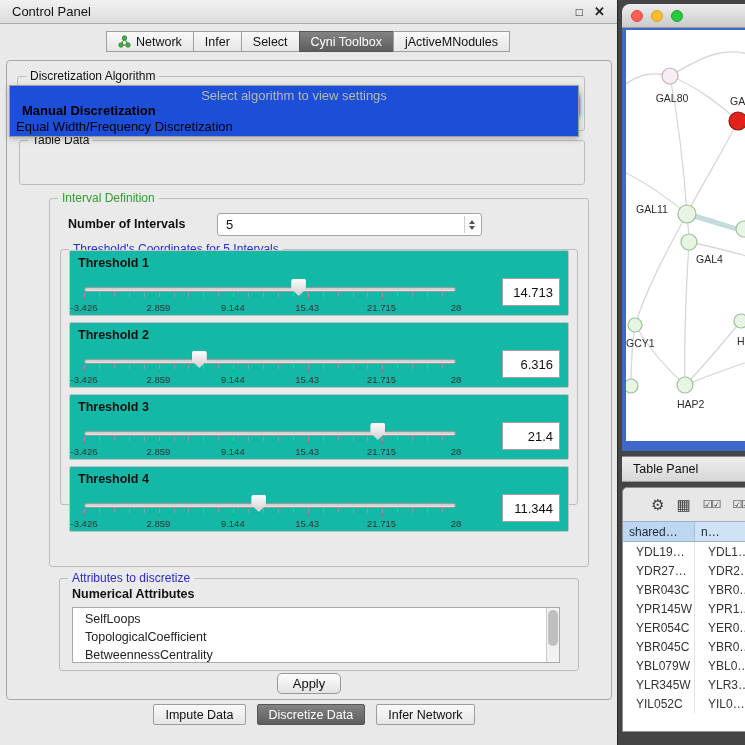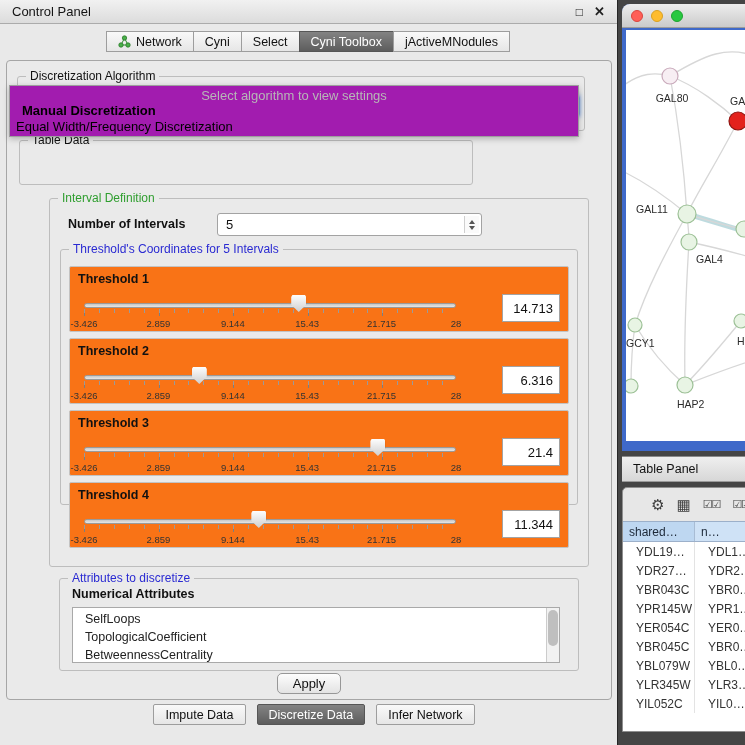--- a/index.html
+++ b/index.html
@@ -26,40 +26,40 @@
   .group{position:absolute;border:1px solid #bdbdbd;border-radius:3px;}
   .group-legend{position:absolute;top:-8px;left:8px;background:#eaeaea;padding:0 4px;font-size:12px;color:#111;white-space:nowrap;}
   .group-legend.green{color:#2f9e2f;}
   .group-legend.blue{color:#2a2ad2;}
 
   
   .algo-group{left:10px;top:15px;width:568px;height:55px;}
   .algo-combo-stub{position:absolute;left:4px;right:4px;top:17px;height:24px;background:#fff;border:1px solid #7da7dc;border-radius:4px;box-shadow:0 0 4px rgba(90,140,220,.85);}
 
   
-  .dropdown-overlay{position:absolute;left:2px;top:24px;width:570px;height:52px;background:#a21caf;border:1px solid #9e9e9e;box-shadow:0 2px 6px rgba(0,0,0,.25);z-index:6;overflow:hidden;}
+  .dropdown-overlay{position:absolute;left:2px;top:24px;width:570px;height:52px;background:#1d4ed8;border:1px solid #9e9e9e;box-shadow:0 2px 6px rgba(0,0,0,.25);z-index:6;overflow:hidden;}
   .dd-placeholder{text-align:center;font-size:13px;color:#b7b7b7;padding-top:2px;height:17px;}
   .dd-opt{font-size:13px;color:#000;padding:0 0 0 6px;height:16px;line-height:16px;}
   .dd-opt.bold{font-weight:bold;padding-left:12px;}
 
   
-  .tabledata-group{left:12px;top:79px;width:454px;height:45px;}
+  .tabledata-group{left:12px;top:79px;width:566px;height:45px;}
   .combo{position:relative;background:#fff;border:1px solid #a3a3a3;border-radius:3px;font-size:13px;color:#111;display:flex;align-items:center;padding:0 22px 0 8px;overflow:hidden;white-space:nowrap;}
   .combo .stepper{position:absolute;right:2px;top:2px;bottom:2px;width:15px;border-left:1px solid #cfcfcf;display:flex;flex-direction:column;align-items:center;justify-content:center;gap:2px;background:#fafafa;}
   .combo .stepper i{display:block;width:0;height:0;}
   .combo .stepper i.up{border-left:3.5px solid transparent;border-right:3.5px solid transparent;border-bottom:4.5px solid #555;}
   .combo .stepper i.down{border-left:3.5px solid transparent;border-right:3.5px solid transparent;border-top:4.5px solid #555;}
   .tabledata-combo{position:absolute;left:10px;right:10px;top:13px;height:23px;}
 
   
   .interval-group{left:42px;top:137px;width:540px;height:369px;}
   .noi-label{position:absolute;left:18px;top:18px;font-size:12.5px;font-weight:bold;color:#111;}
   .noi-combo{position:absolute;left:167px;top:14px;width:265px;height:23px;}
-  .th-group{position:absolute;left:10px;top:50px;width:518px;height:256px;border:1px solid #bdbdbd;border-radius:3px;padding-top:16px;}
-  .th-panel{position:relative;height:66px;margin:0 8px 6px 8px;background:#f97316;border:1px solid #c3c3c3;border-radius:2px;}
+  .th-group{position:absolute;left:10px;top:50px;width:518px;height:256px;border:1px solid #bdbdbd;border-radius:3px;}
+  .th-panel{position:relative;height:66px;margin:0 8px 6px 8px;background:#14b8a6;border:1px solid #c3c3c3;border-radius:2px;}
   .th-label{position:absolute;left:8px;top:5px;font-size:12.5px;font-weight:bold;color:#111;}
   .slider{position:absolute;left:14px;right:112px;top:27px;height:36px;text-align:center;}
   .track{position:absolute;left:0;right:0;top:9px;height:5px;background:linear-gradient(#c7c7c7,#e6e6e6);border:1px solid #9a9a9a;border-radius:3px;}
   .ticks-major{position:absolute;left:0;right:-1px;top:15px;height:7px;background:repeating-linear-gradient(90deg,#7e7e7e 0 1px,transparent 1px 20%);}
   .ticks{position:absolute;left:0;right:-1px;top:15px;height:4px;background:repeating-linear-gradient(90deg,#9a9a9a 0 1px,transparent 1px 4%);}
   .thumb{position:absolute;top:1px;width:15px;height:17px;background:linear-gradient(#fdfdfd,#cfcfcf);clip-path:polygon(8% 0,92% 0,100% 12%,100% 58%,50% 100%,0 58%,0 12%);filter:drop-shadow(0 1px 1px rgba(0,0,0,.4));}
   .tick-labels{position:absolute;left:0;right:0;top:24px;height:12px;font-size:9.5px;color:#333;}
   .tick-labels span{position:absolute;transform:translateX(-50%);white-space:nowrap;}
   .value-box{position:absolute;right:8px;top:27px;width:58px;height:28px;background:#fff;border:1px solid #a3a3a3;font-size:13px;color:#111;display:flex;align-items:center;justify-content:flex-end;padding-right:6px;}
 
@@ -119,21 +119,21 @@
             <line x1="3" y1="10" x2="6.5" y2="3" stroke="#2e8b2e" stroke-width="1"></line>
             <line x1="6.5" y1="3" x2="10" y2="10" stroke="#2e8b2e" stroke-width="1"></line>
             <line x1="3" y1="10" x2="10" y2="10" stroke="#2e8b2e" stroke-width="1"></line>
             <circle cx="3" cy="10" r="2.2" fill="#49b049" stroke="#2a7a2a" stroke-width="0.8"></circle>
             <circle cx="6.5" cy="3" r="2.2" fill="#49b049" stroke="#2a7a2a" stroke-width="0.8"></circle>
             <circle cx="10" cy="10" r="2.2" fill="#49b049" stroke="#2a7a2a" stroke-width="0.8"></circle>
           </svg>
           <span>Network</span>
         </div>
         <div class="tab">
-          <span>Cyni</span>
+          <span>Infer</span>
         </div>
         <div class="tab">
           <span>Select</span>
         </div>
         <div class="tab selected">
           <span>Cyni Toolbox</span>
         </div>
         <div class="tab">
           <span>jActiveMNodules</span>
         </div>

